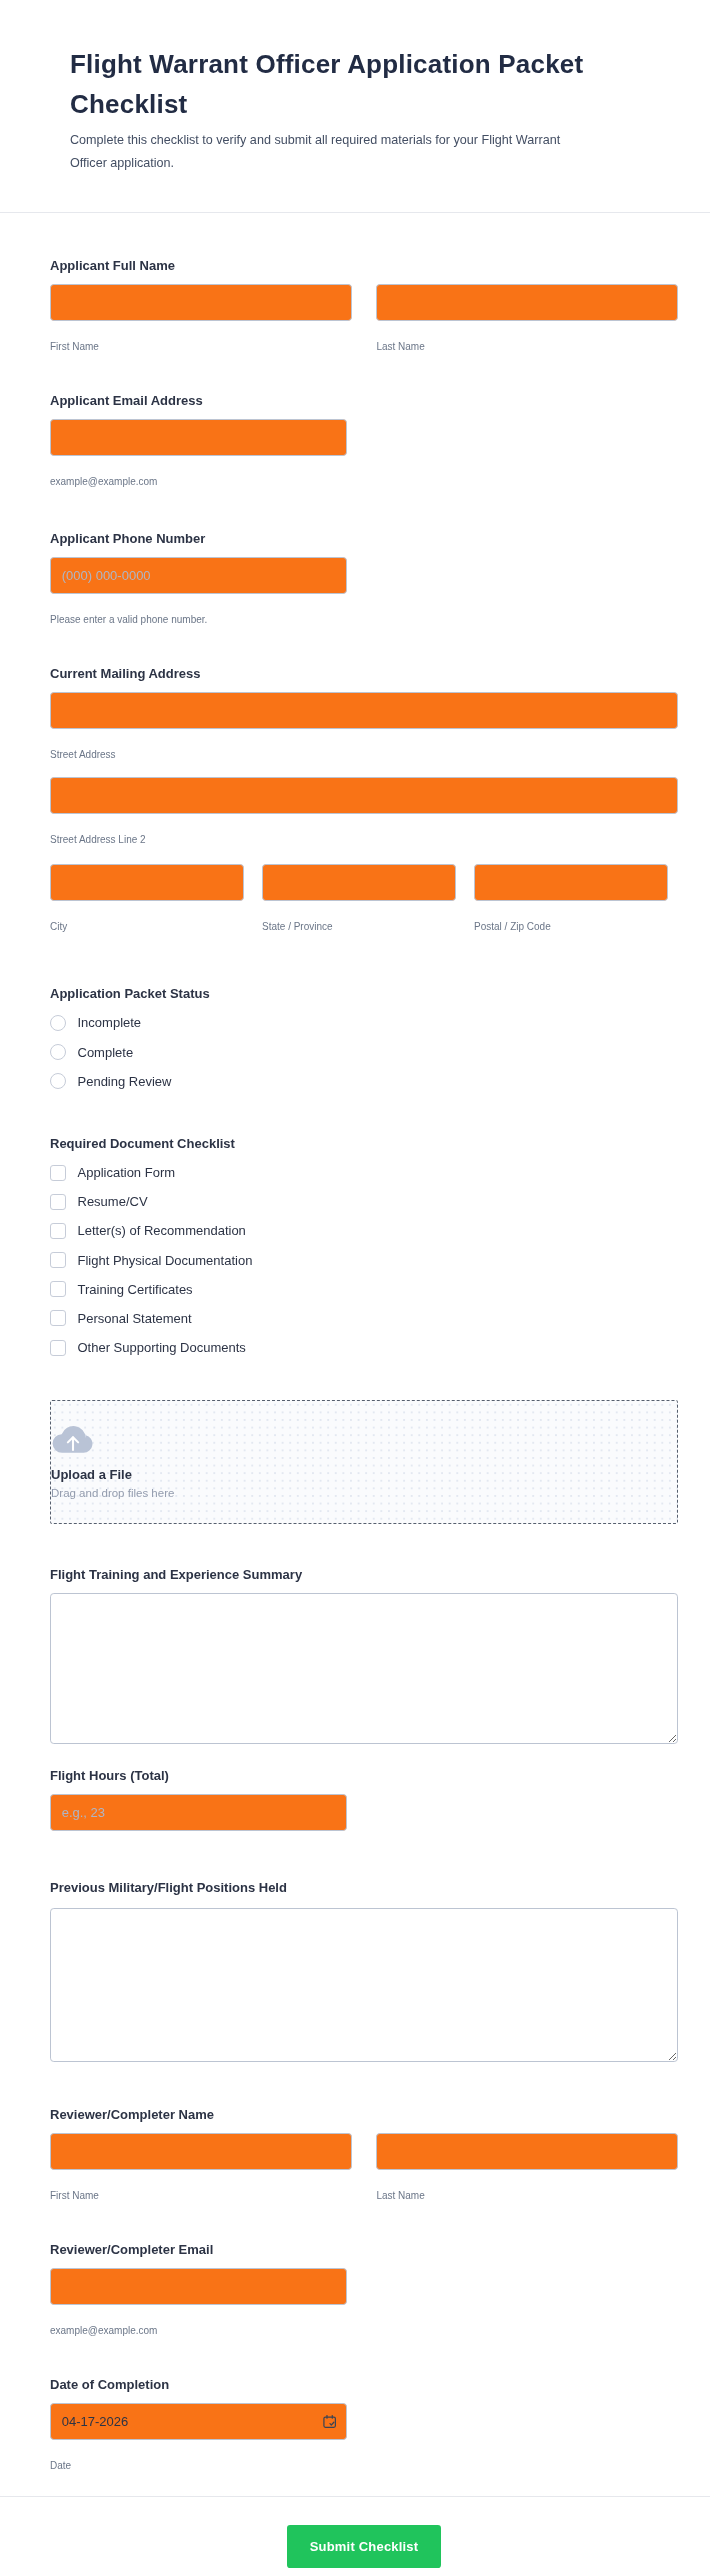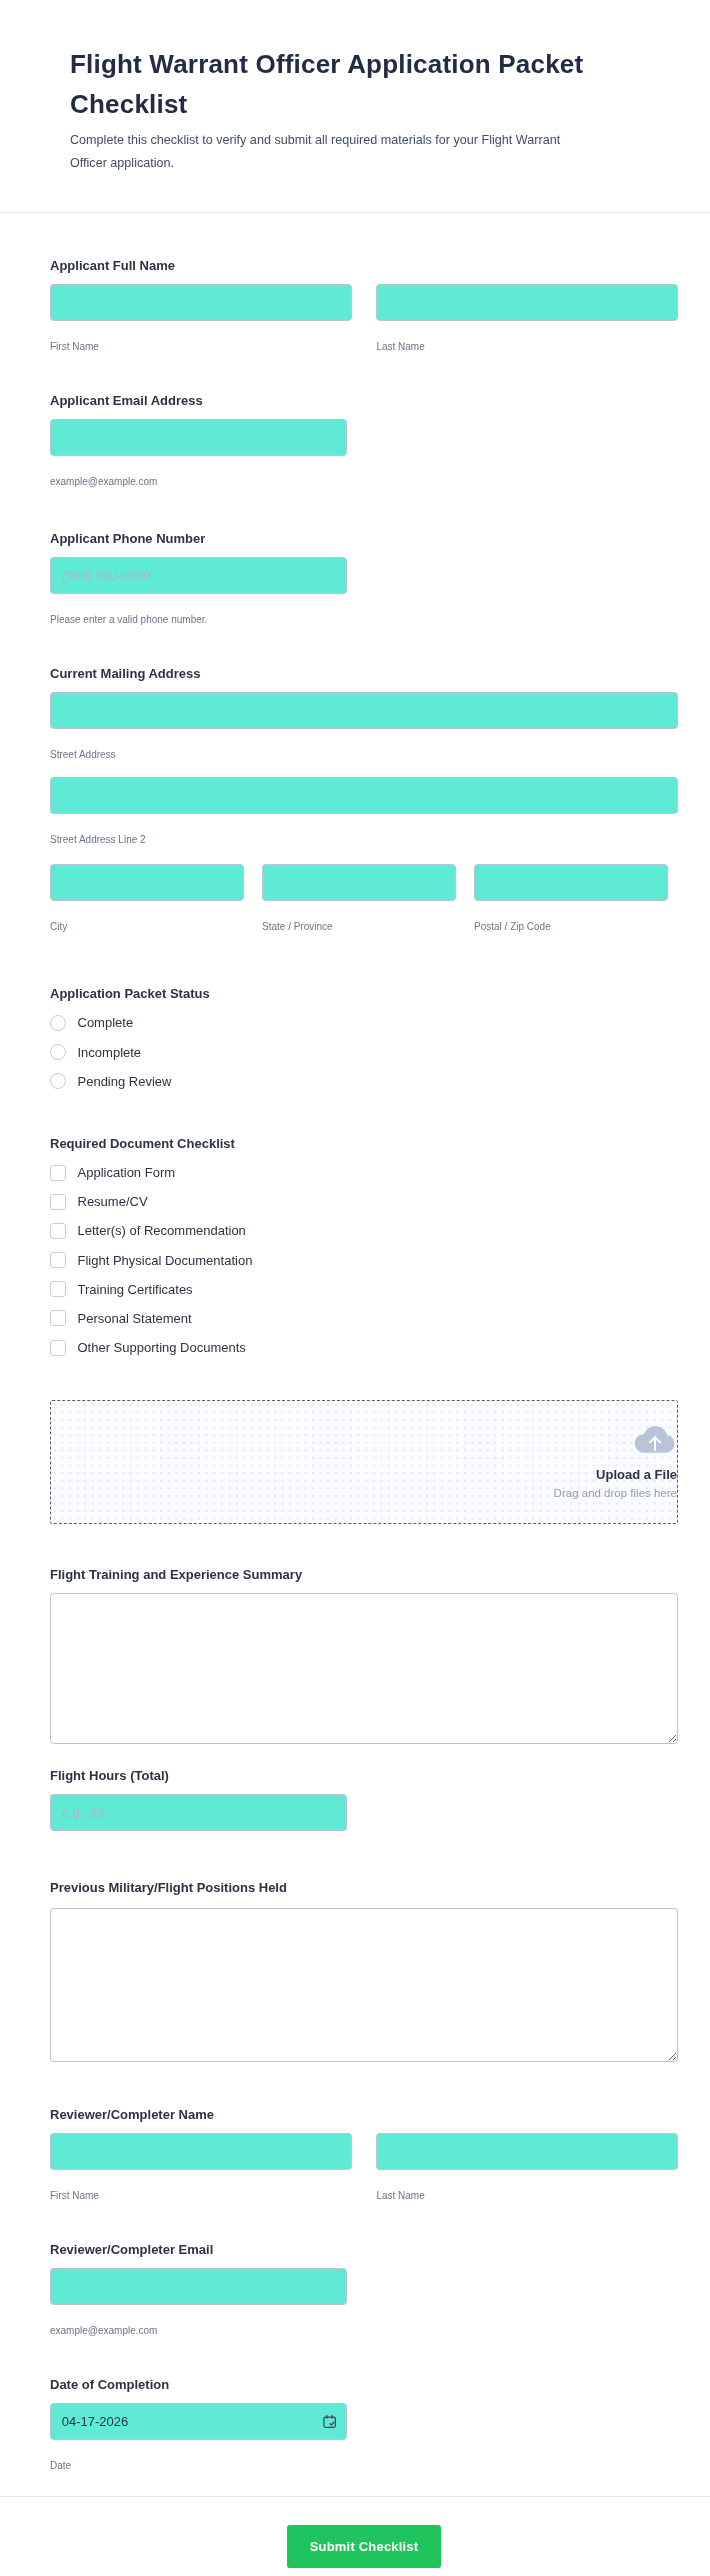--- a/index.html
+++ b/index.html
@@ -45,21 +45,21 @@
   .ctrl{margin-top:10px;}
   .row{display:flex;gap:24.4px;}
   .row3{display:flex;gap:18px;}
   .col{display:flex;flex-direction:column;}
 
   input[type=text]{
     box-sizing:border-box;
     height:37px;
     border:0.8px solid #bcc4d2;
     border-radius:3.8px;
-    background:#5eead4;
+    background:#f97316;
     font-family:inherit;
     font-size:13px;
     color:#2c3345;
     padding:0 10.7px;
     outline:none;
   }
   input[type=text]::placeholder{color:#aeb6c6;opacity:1;}
   .w-half{width:297px;}
   .w-name{width:302px;}
   .w-full{width:628px;}
@@ -119,21 +119,21 @@
   .dropzone{
     box-sizing:border-box;
     margin-top:11.5px;
     width:628px;height:124px;
     border:1.5px dashed #565f6e;
     border-radius:2.3px;
     background-color:#fafbfd;
     background-image:radial-gradient(circle,#e3e8f1 0.8px,transparent 1px);
     background-size:7.6px 7.6px;
     display:flex;flex-direction:column;
-    align-items:flex-end;justify-content:center;
+    align-items:flex-start;justify-content:center;
     cursor:pointer;
   }
   .upload-title{font-size:13px;font-weight:700;color:#2c3345;margin-top:9.2px;}
   .upload-hint{font-size:11.5px;color:#939cae;margin-top:5.3px;}
 
   
   .date-wrap{position:relative;width:297px;}
   .date-wrap input{width:297px;padding-right:34px;}
   .cal-icon{
     position:absolute;right:10px;top:10.7px;
@@ -224,25 +224,25 @@
           <input type="text" class="w-third" style="">
           <div class="sublabel">Postal / Zip Code</div>
         </div>
       </div>
     </div>
 
     <div class="q" style="margin-top:51px">
       <div class="q-label">Application Packet Status</div>
       <div class="opt">
         <span class="radio-circle"></span>
+        <span class="opt-text">Incomplete</span>
+      </div>
+      <div class="opt">
+        <span class="radio-circle"></span>
         <span class="opt-text">Complete</span>
-      </div>
-      <div class="opt">
-        <span class="radio-circle"></span>
-        <span class="opt-text">Incomplete</span>
       </div>
       <div class="opt">
         <span class="radio-circle"></span>
         <span class="opt-text">Pending Review</span>
       </div>
     </div>
 
     <div class="q" style="margin-top:45px">
       <div class="q-label">Required Document Checklist</div>
       <div class="opt">

